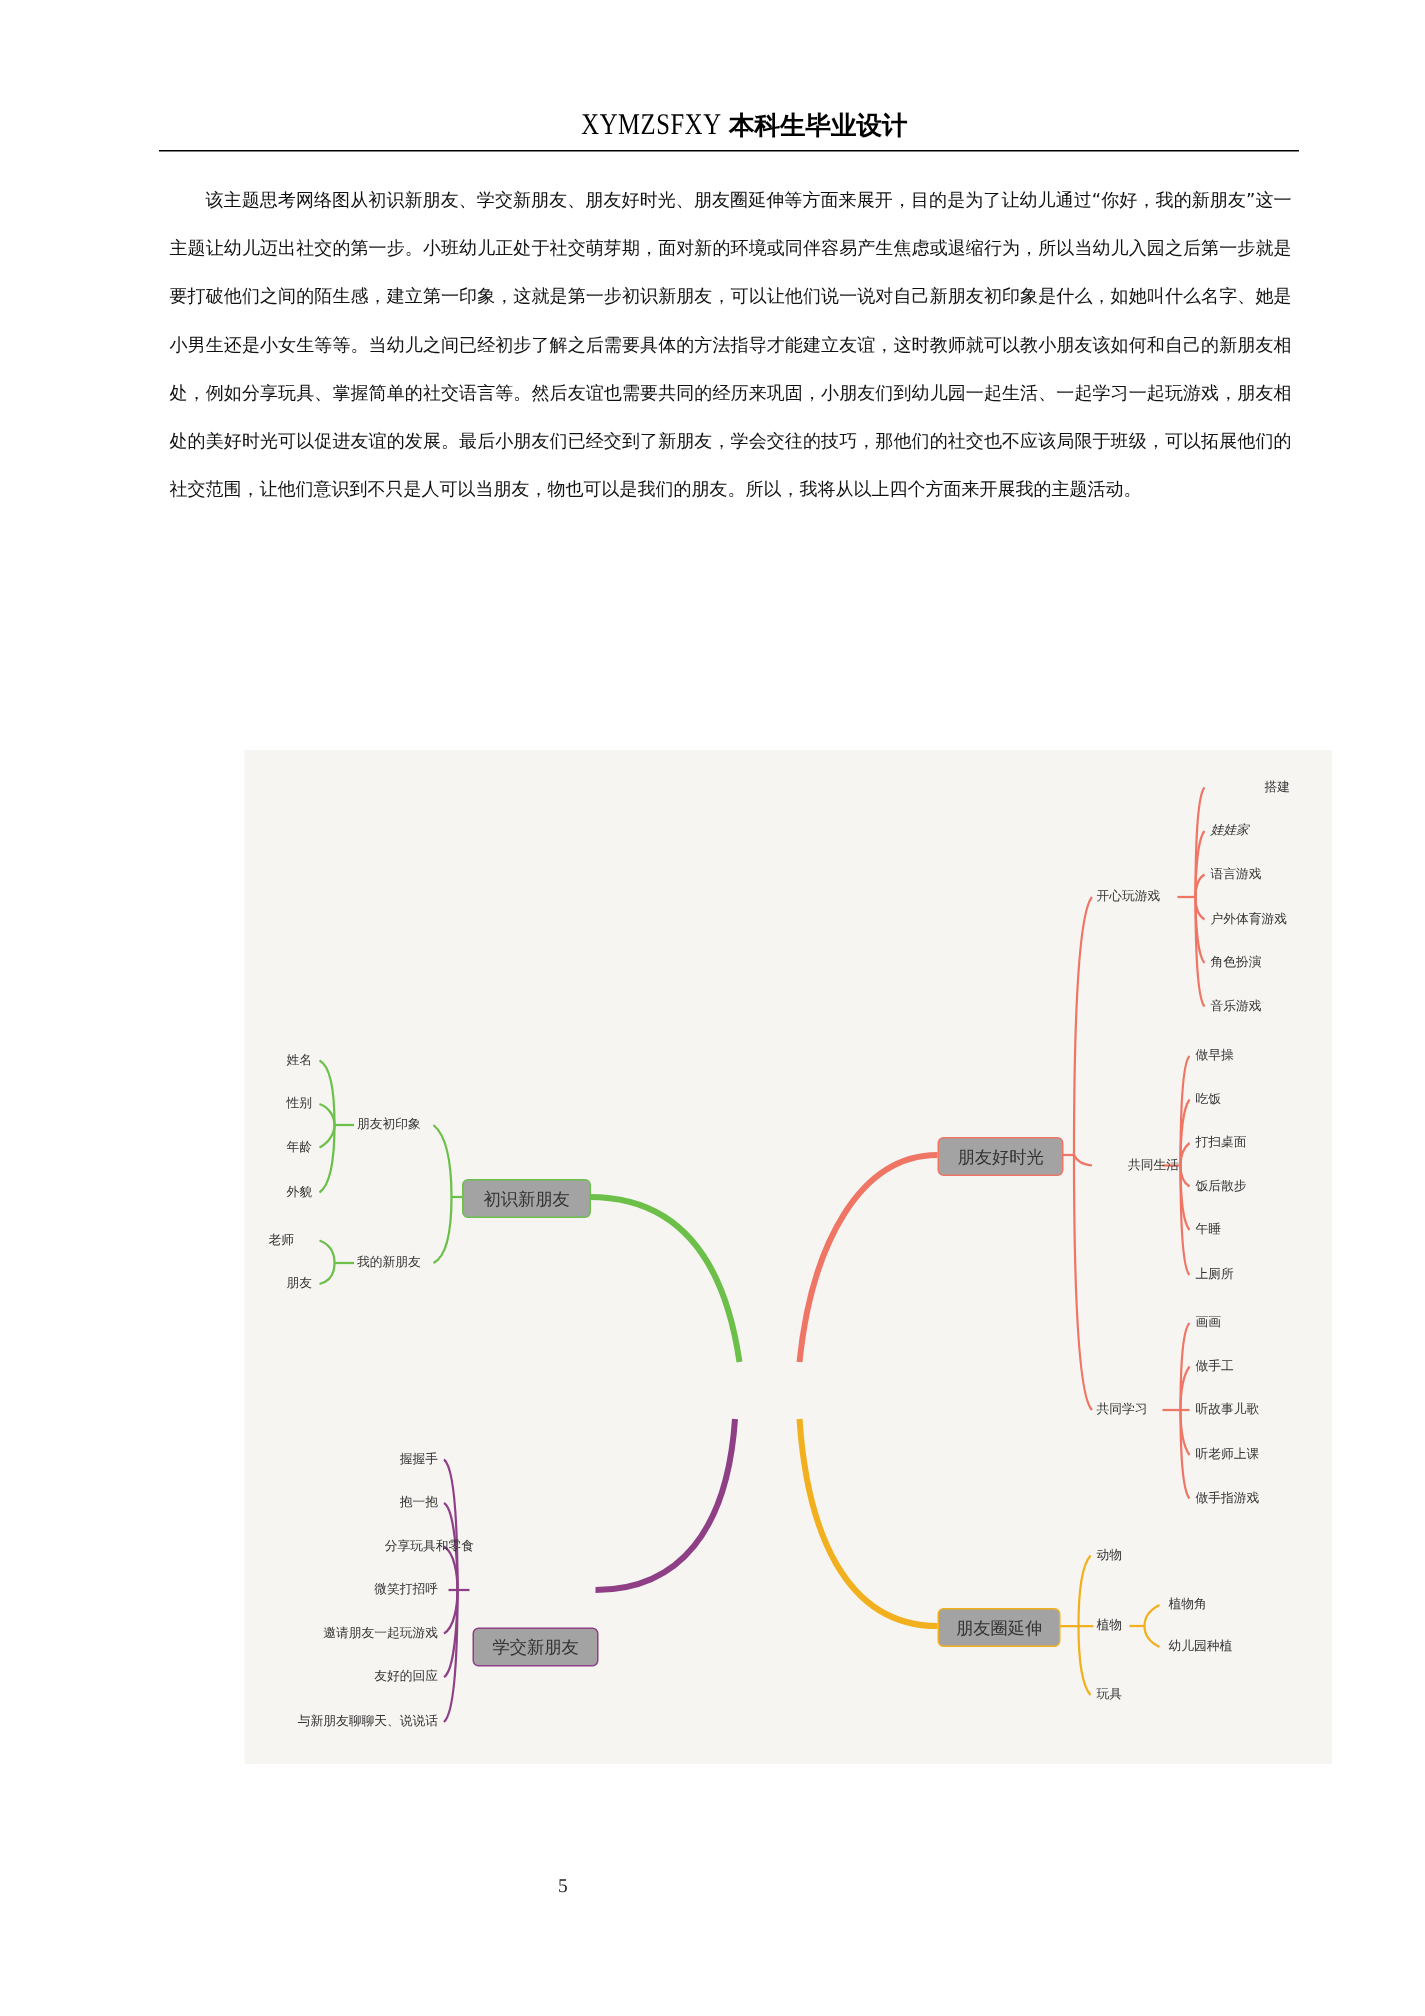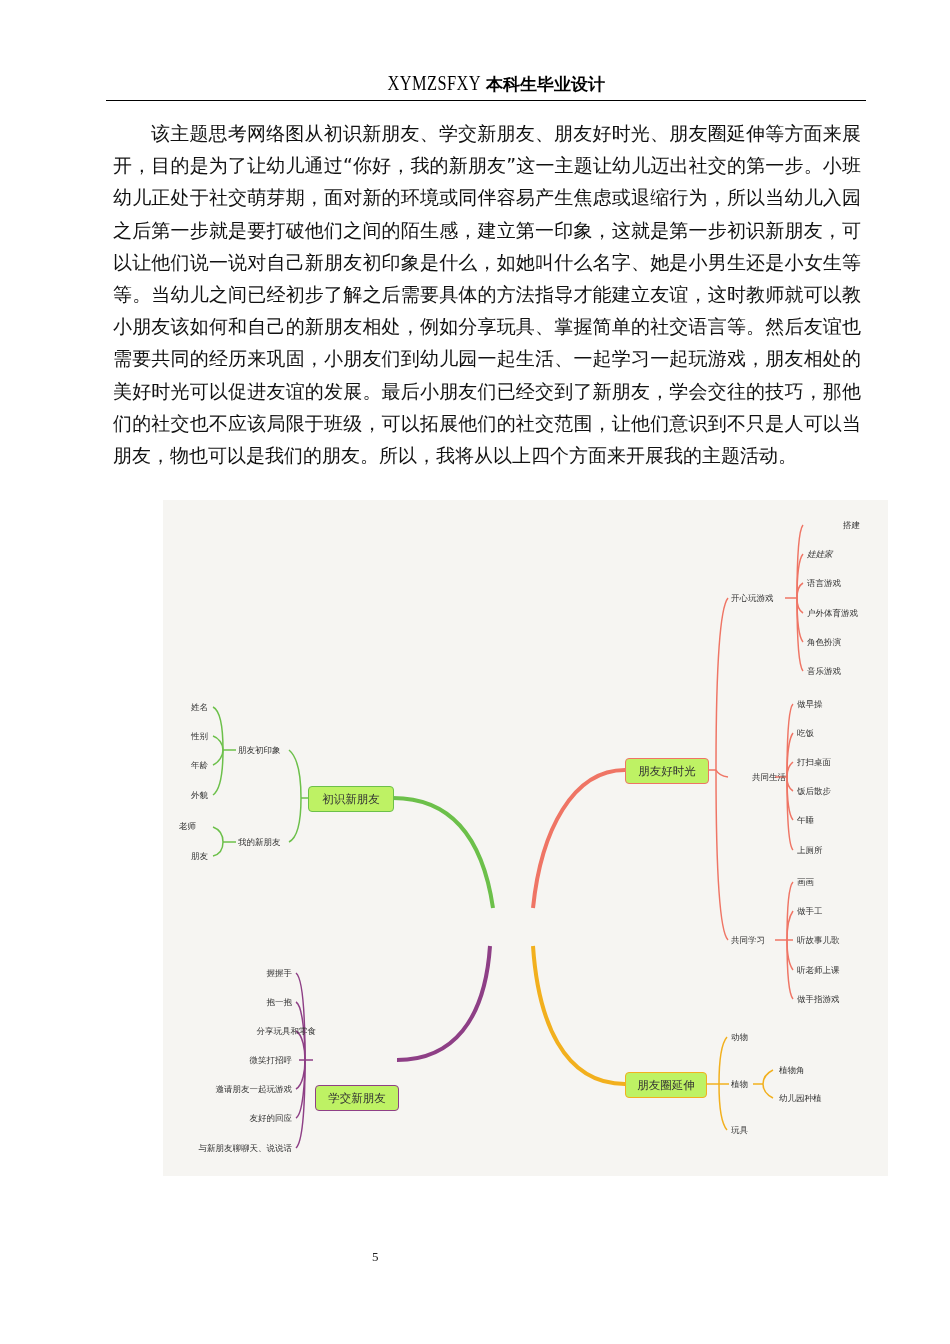--- a/index.html
+++ b/index.html
@@ -4,29 +4,29 @@
 <style>
   html, body { margin: 0; padding: 0; background: #ffffff; }
   body { width: 950px; height: 1344px; position: relative; overflow: hidden;
          font-family: "DejaVu Serif", "Liberation Serif", serif; color: #000; }
   .header { position: absolute; left: 106px; top: 72px; width: 760px; height: 28px;
             text-align: center; border-bottom: 1.5px solid #000; }
   .header .latin { font-family: "Liberation Serif", serif; font-size: 20px; letter-spacing: 0.5px;
                    transform: scaleX(0.82); display: inline-block; transform-origin: right center; }
   .header .cjk { font-family: "DejaVu Sans", sans-serif; font-weight: bold; font-size: 17px; }
   .body-text { position: absolute; left: 113px; top: 117px; width: 748px;
-               font-family: "DejaVu Sans", "Liberation Sans", sans-serif; font-size: 19px; line-height: 32.2px;
+               font-family: "DejaVu Sans", "Liberation Sans", sans-serif; font-size: 12px; line-height: 32.2px;
                text-align: justify; color: #111; }
   .body-text p { margin: 0; text-indent: 2em; }
   .mindmap { position: absolute; left: 163px; top: 500px; width: 725px; height: 676px; background: #f6f5f2; }
   .mm-svg { position: absolute; left: 0; top: 0; }
   .node { position: absolute; font-family: "DejaVu Sans", sans-serif; color: #333; white-space: nowrap; }
   .leaf { font-size: 8.5px; line-height: 12px; }
   .right-align { text-align: right; }
-  .box { position: absolute; background: #bef264; border-radius: 4px; font-family: Liberation Serif, serif;
+  .box { position: absolute; background: #a3a3a3; border-radius: 4px; font-family: Liberation Serif, serif;
          color: #333; display: flex; align-items: center; justify-content: center; white-space: nowrap; }
   .center-box { font-size: 14.5px; font-weight: bold; border: 1.5px solid #8d93a3; color: #2d2d2d; }
   .branch-box { font-size: 11.5px; border: 1.5px solid; }
   .page-num { position: absolute; left: 372px; top: 1249px; font-family: "Liberation Serif", serif; font-size: 13px; color: #222; }
 </style>
 </head>
 <body>
 
 <div class="header">
   <span class="latin">XYMZSFXY</span>

